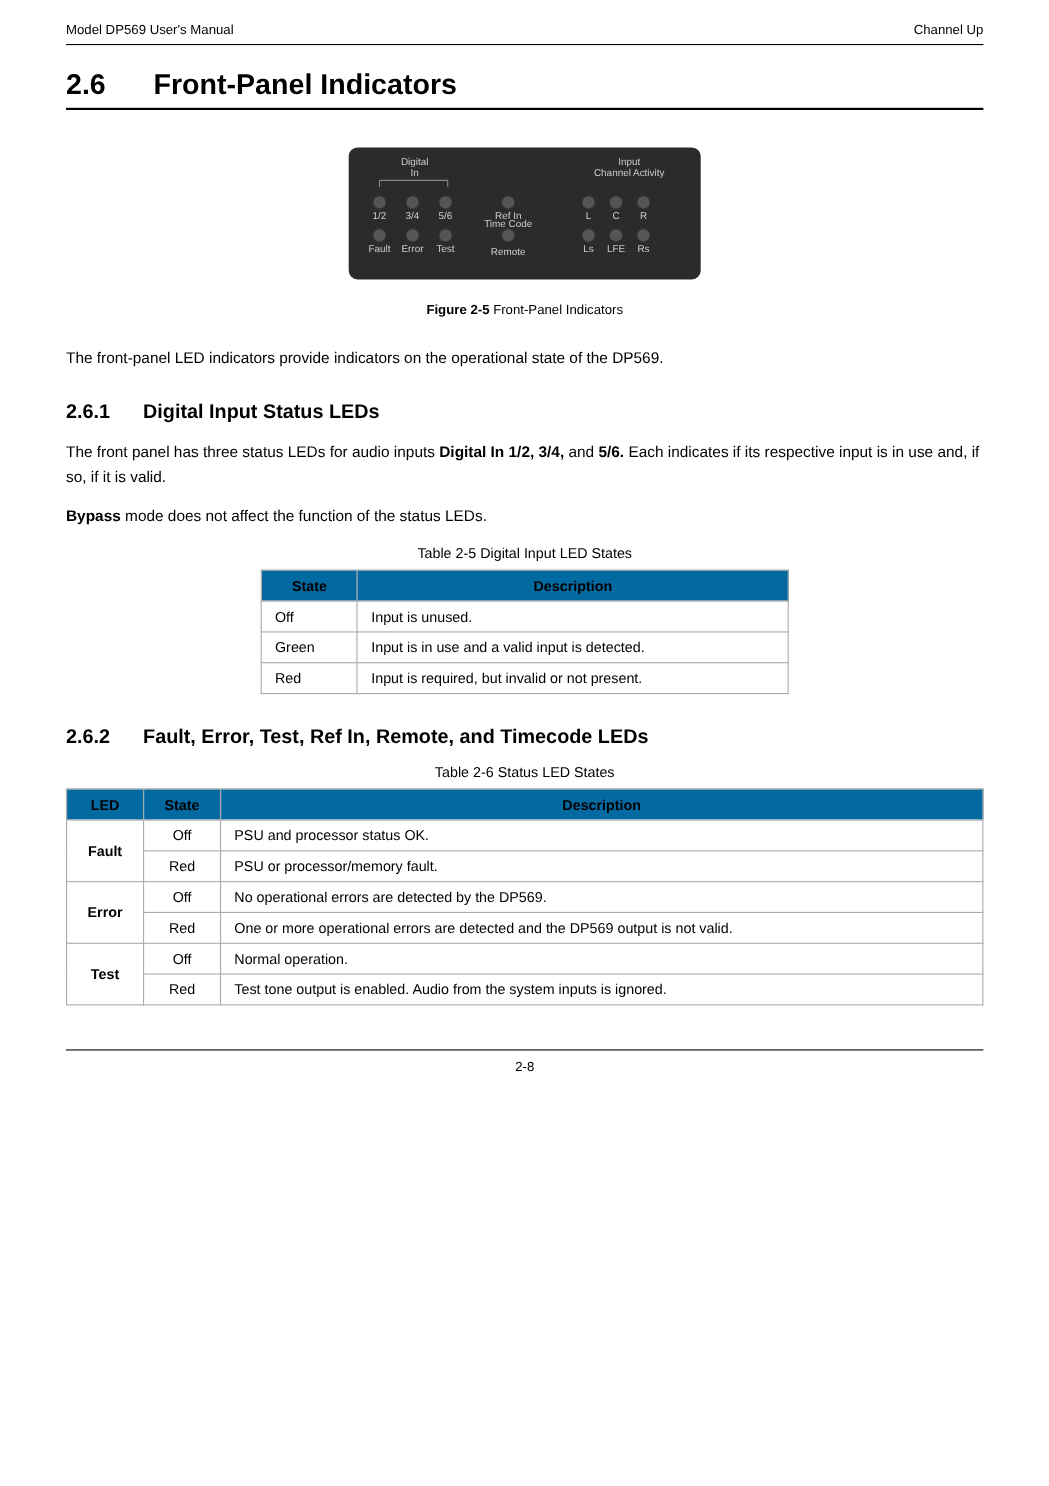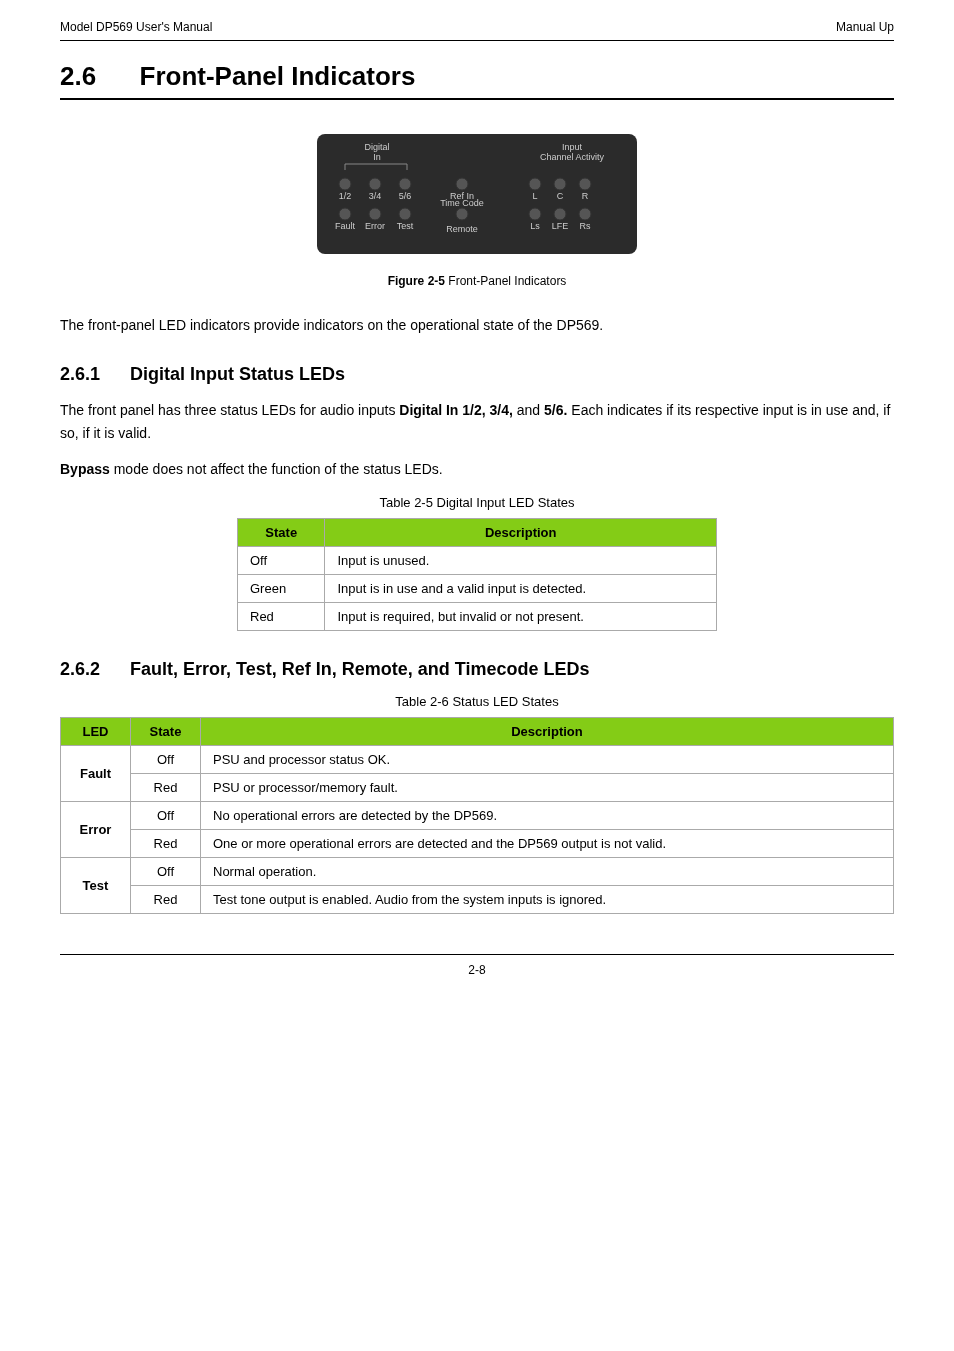--- a/index.html
+++ b/index.html
@@ -82,21 +82,21 @@
     table.table-large {
       width: 100%;
     }
     th, td {
       border: 1px solid #aaa;
       padding: 6px 12px;
       font-size: 13px;
       vertical-align: middle;
     }
     th {
-      background: #84cc16;
+      background: #0369a1;
       font-weight: bold;
       text-align: center;
     }
     
     td[rowspan] { vertical-align: middle; font-weight: bold; text-align: center; }
     
     .footer-bar {
       border-top: 1px solid #000;
       margin-top: 40px;
       padding-top: 8px;
@@ -104,21 +104,21 @@
       font-size: 12px;
     }
   </style>
 </head>
 <body>
 
 <div class="page-container">
 
   <div class="header-bar">
     <span>Model DP569 User's Manual</span>
-    <span>Manual Up</span>
+    <span>Channel Up</span>
   </div>
 
   <div class="section-title">
     <span class="num">2.6</span>
     &nbsp;&nbsp;&nbsp;&nbsp;
     <span>Front-Panel Indicators</span>
   </div>
 
   <div class="diagram-container">
 

